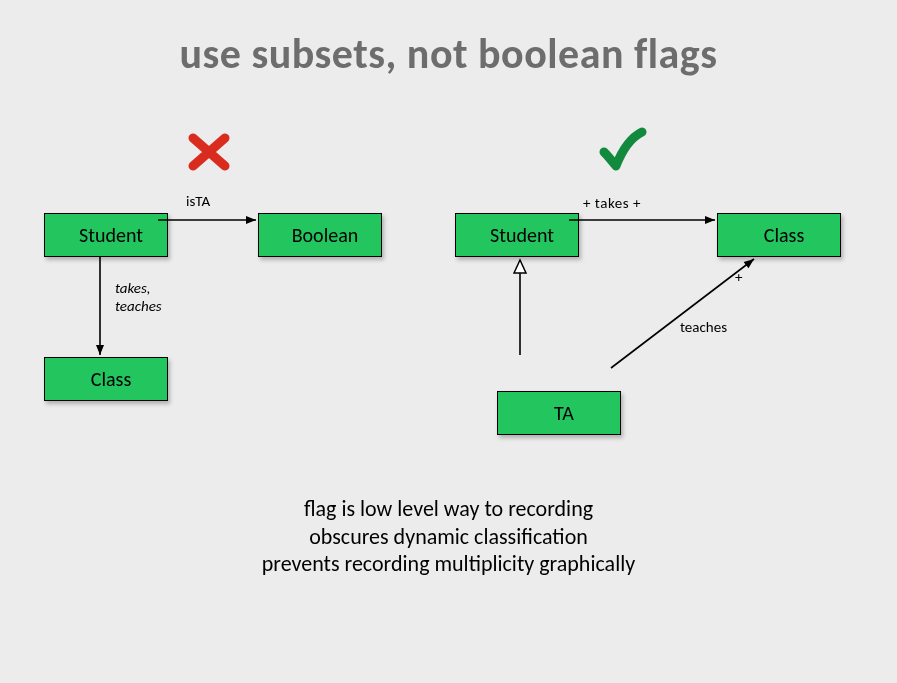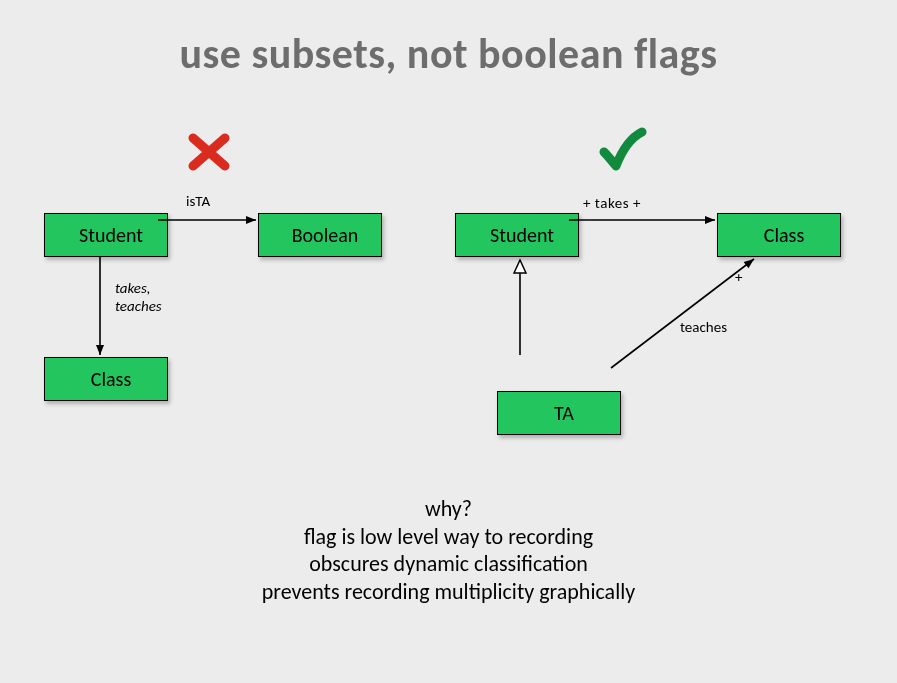--- a/index.html
+++ b/index.html
@@ -110,19 +110,18 @@
     <line x1="100" y1="257" x2="100" y2="355" stroke="#000" stroke-width="1.6" marker-end="url(#arrow)"></line>
 
     <line x1="569" y1="220" x2="715" y2="220" stroke="#000" stroke-width="1.6" marker-end="url(#arrow)"></line>
 
     <line x1="520" y1="355" x2="520" y2="260" stroke="#000" stroke-width="1.6" marker-end="url(#hollow)"></line>
 
     <line x1="611" y1="368" x2="754" y2="259" stroke="#000" stroke-width="1.6" marker-end="url(#arrow)"></line>
   </svg>
 
   <div class="bottom-text" style="top:495px;">
-    <div>why?</div>
     <div>flag is low level way to recording</div>
     <div>obscures dynamic classification</div>
     <div>prevents recording multiplicity graphically</div>
   </div>
 
 </div>
 
 </body></html>

